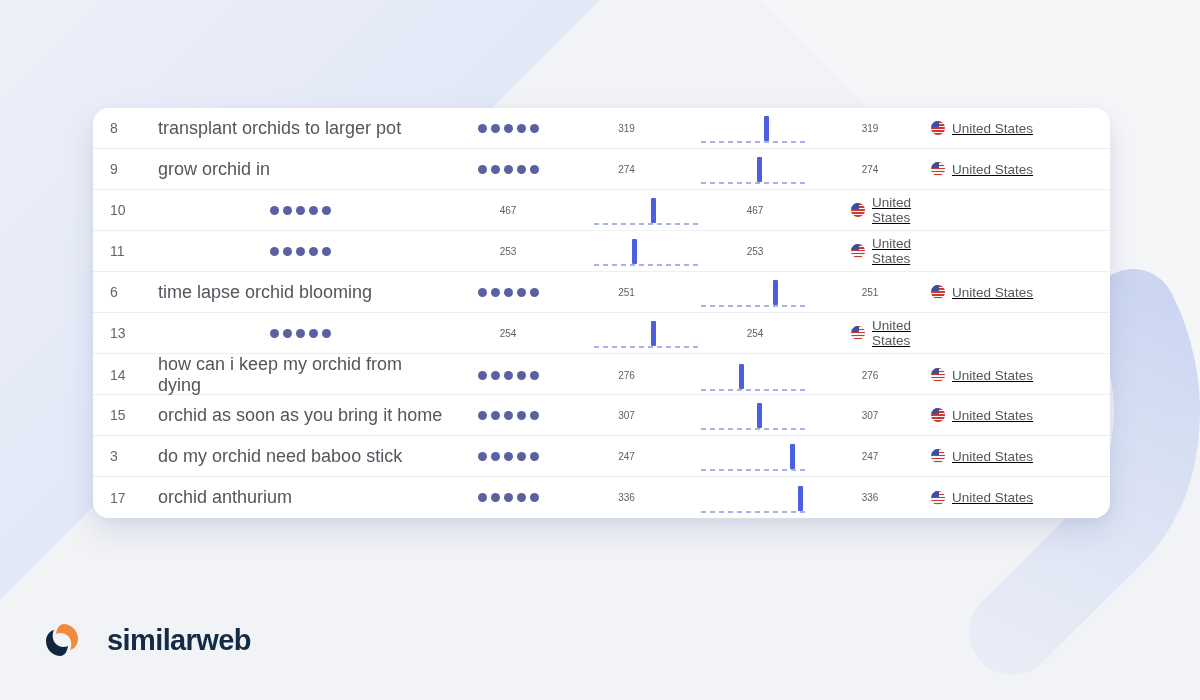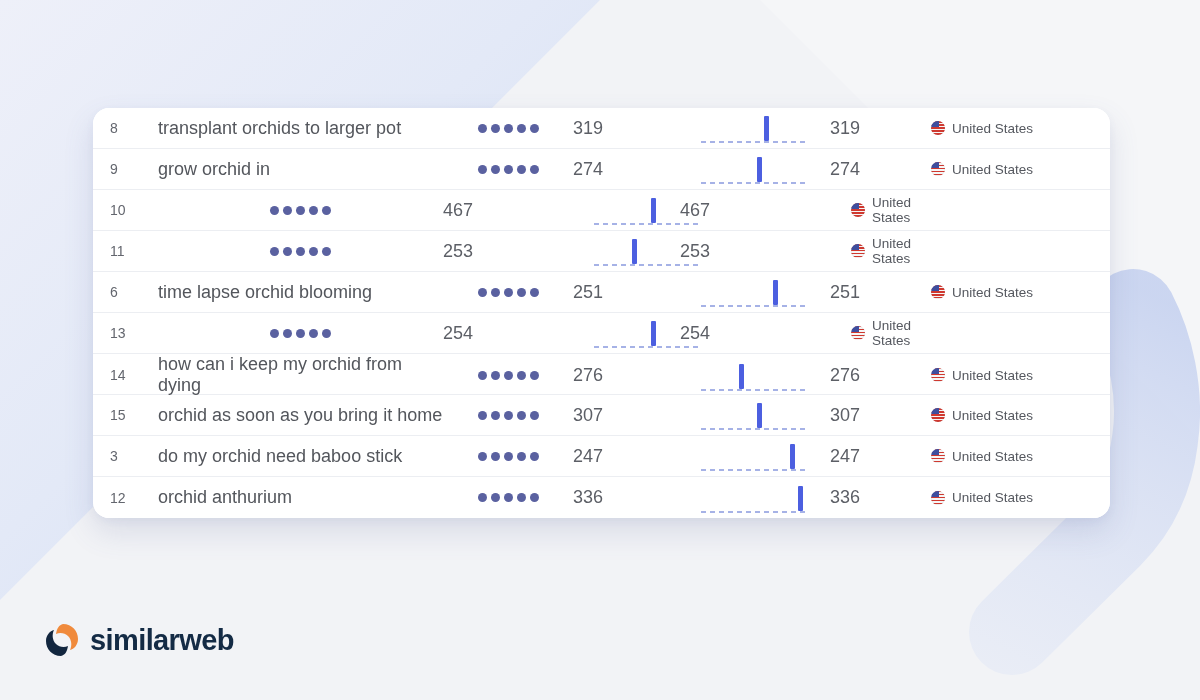--- a/index.html
+++ b/index.html
@@ -37,48 +37,48 @@
     height:41px;
     border-bottom:1px solid #eceef2;
     background:#fff;
   }
   .row:last-child { border-bottom:none; }
 
   .cell-rank { padding-left:17px; font-size:14px; color:#63666e; }
   .cell-keyword { font-size:18px; color:#53565c; }
   .cell-dots { display:flex; justify-content:center; align-items:center; gap:4px; }
   .dot { width:9px; height:9px; border-radius:50%; background:#5a61a0; }
-  .cell-value { font-size:18px; color:#5c5f66; text-align:left; }
+  .cell-value { font-size:10px; color:#5c5f66; text-align:center; }
   .cell-spark { height:100%; position:relative; }
   .spark {
     position:absolute; left:21px; bottom:0; width:108px; height:100%;
   }
   .spark-baseline {
     position:absolute; left:0; bottom:5px; width:100%; height:2px;
     background:repeating-linear-gradient(to right,#a6b2e6 0 5px,transparent 5px 9px);
   }
   .spark-bar {
     position:absolute; bottom:7px; width:5px; height:25px;
     background:#4c5fe0; border-radius:1px;
   }
-  .cell-country { display:flex; align-items:center; gap:7px; padding-left:21px; }
+  .cell-country { display:flex; align-items:center; gap:7px; padding-left:21px;text-decoration:underline; }
   .country-label { font-size:13.5px; color:#55585f; }
   .flag {
     width:14px; height:14px; border-radius:50%; position:relative; overflow:hidden;
     background:repeating-linear-gradient(to bottom,#d0382f 0 1.5px,#f6f6f6 1.5px 3px);
     box-shadow:inset 0 0 0 0.5px rgba(0,0,0,0.08);
     flex:0 0 auto;
   }
   .flag::after {
     content:''; position:absolute; left:0; top:0; width:7.5px; height:6px;
     background:#3e4e9e;
   }
 
   
-  .logo { position:absolute; left:44px; top:622px; display:flex; align-items:center; gap:10px; }
+  .logo { position:absolute; left:44px; top:622px; display:flex; align-items:center; gap:27px; }
   .logo-text {
     font-size:29px; font-weight:bold; letter-spacing:-0.6px; color:#142b45;
   }
 </style>
 </head>
 <body>
 
 <div class="bg-triangle-topleft"></div>
 <div class="bg-triangle-topright"></div>
 <svg class="bg-swoosh-svg" width="1200" height="700" aria-hidden="true">
@@ -291,21 +291,21 @@
         <div class="spark-bar" style="left: 88.58px;"></div>
       </div>
     </div>
     <div class="cell-value">247</div>
     <div class="cell-country">
       <span class="flag"></span>
       <span class="country-label">United States</span>
     </div>
   </div>
       <div class="row">
-    <div class="cell-rank">12</div>
+    <div class="cell-rank">17</div>
     <div class="cell-keyword">orchid anthurium</div>
     <div class="cell-dots">
           <span class="dot"></span>
           <span class="dot"></span>
           <span class="dot"></span>
           <span class="dot"></span>
           <span class="dot"></span>
         </div>
     <div class="cell-value">336</div>
     <div class="cell-spark">

